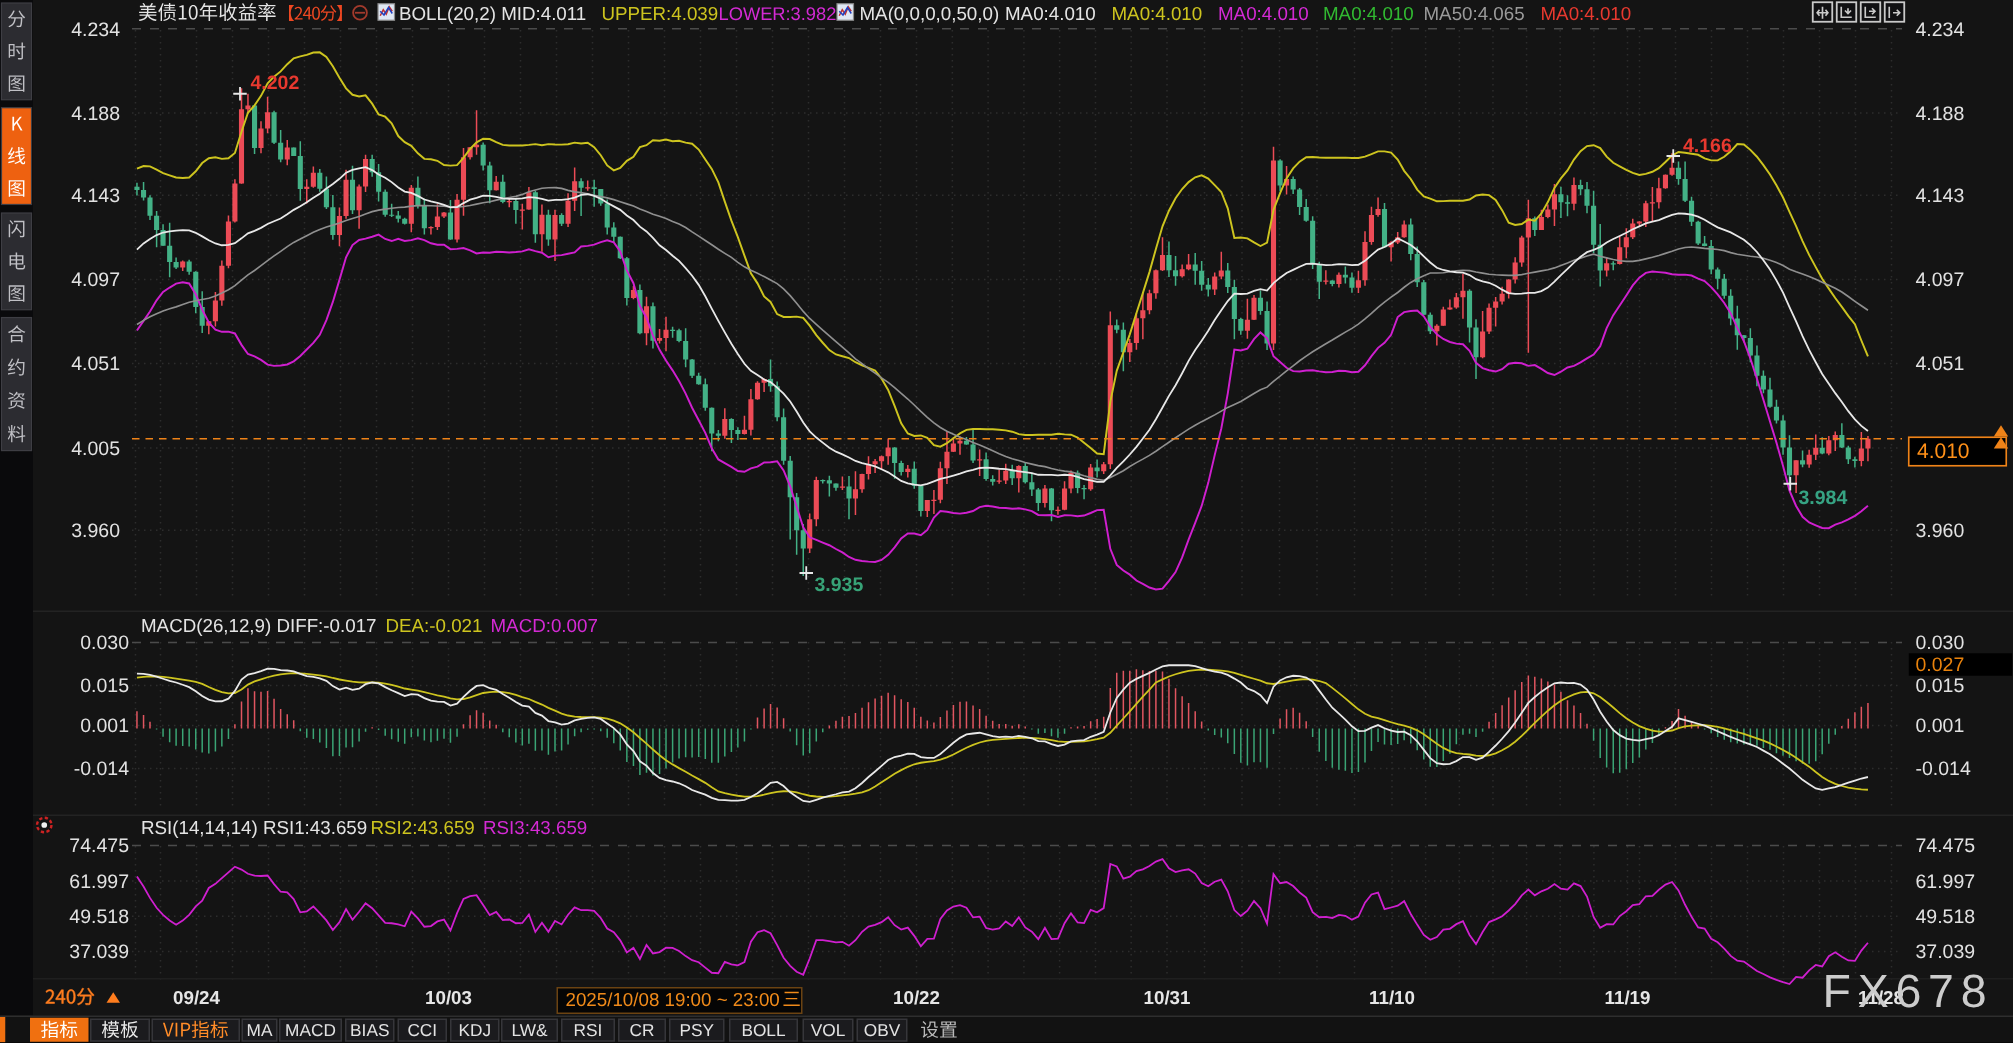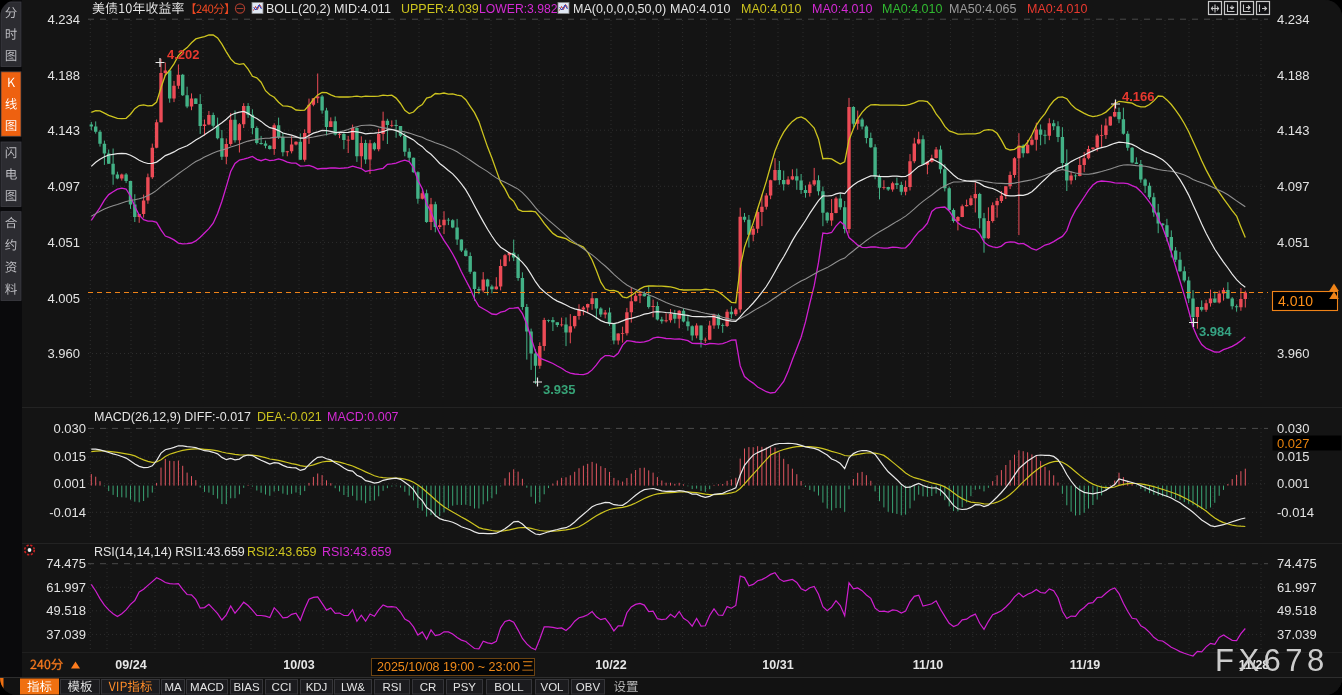--- a/index.html
+++ b/index.html
@@ -1,17 +1,17 @@
 <!DOCTYPE html>
 <html><head>
 <meta charset="utf-8">
 <title>chart</title>
 <style>
   html,body { margin:0; padding:0; background:#000; }
-  #wrap { width:1342px; height:695px; position:relative; overflow:hidden; background:#141414;border-radius:17px; }
+  #wrap { width:1342px; height:695px; position:relative; overflow:hidden; background:#141414; }
   svg { display:block; }
   text { font-family:"Liberation Sans", sans-serif; }
 </style>
 </head>
 <body>
 <div id="wrap">
 <svg width="1342" height="695" viewBox="0 0 1342 695">
 <rect width="1342" height="695" fill="#141414"></rect>
 <rect x="0" y="0" width="22" height="695" fill="#0a0a0c"></rect>
 <path d="M90.3 20V398 M90.3 428V540 M90.3 564V656 M107.0 20V398 M107.0 428V540 M107.0 564V656 M131.0 20V398 M131.0 428V540 M131.0 564V656 M155.0 20V398 M155.0 428V540 M155.0 564V656 M179.0 20V398 M179.0 428V540 M179.0 564V656 M203.0 20V398 M203.0 428V540 M203.0 564V656 M227.0 20V398 M227.0 428V540 M227.0 564V656 M251.0 20V398 M251.0 428V540 M251.0 564V656 M275.0 20V398 M275.0 428V540 M275.0 564V656 M299.0 20V398 M299.0 428V540 M299.0 564V656 M323.0 20V398 M323.0 428V540 M323.0 564V656 M347.0 20V398 M347.0 428V540 M347.0 564V656 M371.0 20V398 M371.0 428V540 M371.0 564V656 M395.0 20V398 M395.0 428V540 M395.0 564V656 M419.0 20V398 M419.0 428V540 M419.0 564V656 M443.0 20V398 M443.0 428V540 M443.0 564V656 M467.0 20V398 M467.0 428V540 M467.0 564V656 M491.0 20V398 M491.0 428V540 M491.0 564V656 M515.0 20V398 M515.0 428V540 M515.0 564V656 M539.0 20V398 M539.0 428V540 M539.0 564V656 M563.0 20V398 M563.0 428V540 M563.0 564V656 M587.0 20V398 M587.0 428V540 M587.0 564V656 M611.0 20V398 M611.0 428V540 M611.0 564V656 M634.9 20V398 M634.9 428V540 M634.9 564V656 M658.7 20V398 M658.7 428V540 M658.7 564V656 M682.6 20V398 M682.6 428V540 M682.6 564V656 M706.4 20V398 M706.4 428V540 M706.4 564V656 M730.3 20V398 M730.3 428V540 M730.3 564V656 M754.1 20V398 M754.1 428V540 M754.1 564V656 M778.0 20V398 M778.0 428V540 M778.0 564V656 M803.0 20V398 M803.0 428V540 M803.0 564V656 M828.0 20V398 M828.0 428V540 M828.0 564V656 M853.0 20V398 M853.0 428V540 M853.0 564V656 M878.0 20V398 M878.0 428V540 M878.0 564V656 M903.0 20V398 M903.0 428V540 M903.0 564V656 M928.0 20V398 M928.0 428V540 M928.0 564V656 M950.4 20V398 M950.4 428V540 M950.4 564V656 M972.9 20V398 M972.9 428V540 M972.9 564V656 M995.3 20V398 M995.3 428V540 M995.3 564V656 M1017.7 20V398 M1017.7 428V540 M1017.7 564V656 M1040.1 20V398 M1040.1 428V540 M1040.1 564V656 M1062.6 20V398 M1062.6 428V540 M1062.6 564V656 M1085.0 20V398 M1085.0 428V540 M1085.0 564V656 M1093.0 20V398 M1093.0 428V540 M1093.0 564V656 M1117.0 20V398 M1117.0 428V540 M1117.0 564V656 M1141.0 20V398 M1141.0 428V540 M1141.0 564V656 M1165.0 20V398 M1165.0 428V540 M1165.0 564V656 M1189.0 20V398 M1189.0 428V540 M1189.0 564V656 M1213.0 20V398 M1213.0 428V540 M1213.0 564V656 M1237.0 20V398 M1237.0 428V540 M1237.0 564V656 M1261.0 20V398 M1261.0 428V540 M1261.0 564V656" stroke="#2d2d2d" stroke-width="1" fill="none" stroke-dasharray="1 3"></path>

